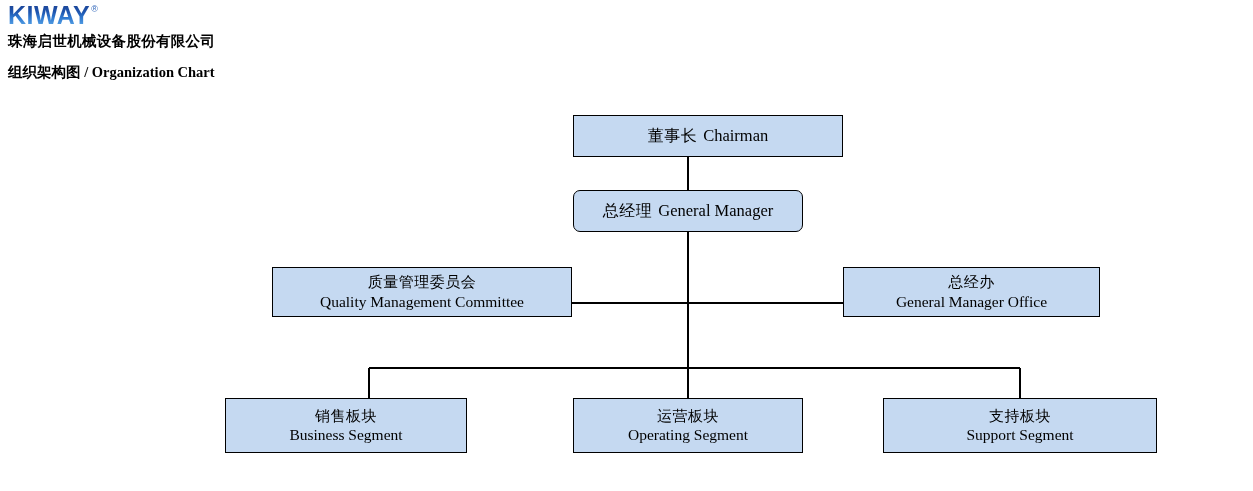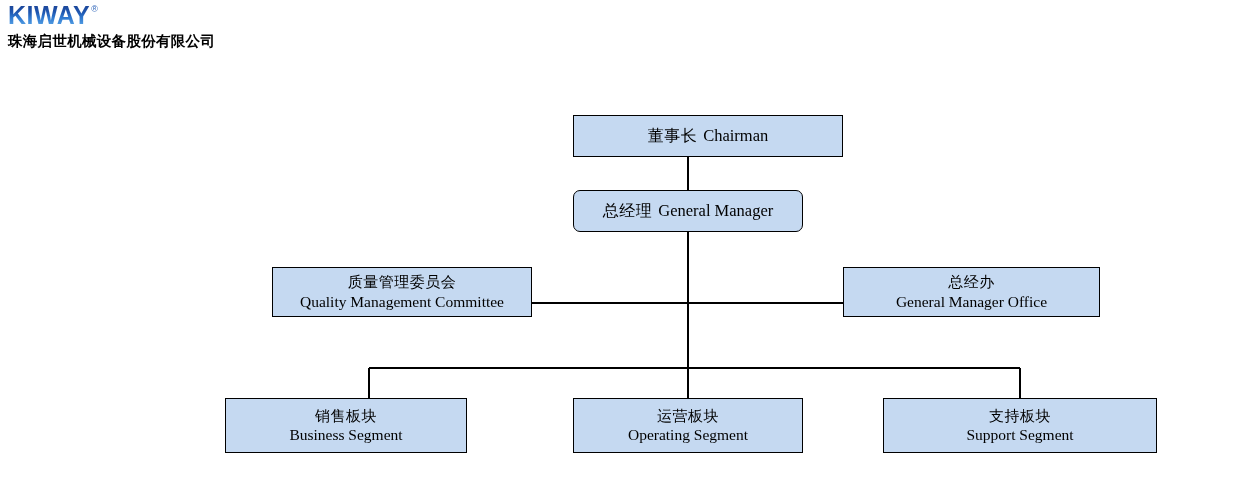--- a/index.html
+++ b/index.html
@@ -142,20 +142,23 @@
 
   <div id="header">
 
     <div id="logo-wrap">
       <span id="logo-text">KIWAY</span>
       <span id="logo-reg">®</span>
     </div>
 
     <div id="company-name">珠海启世机械设备股份有限公司</div>
 
+    <div id="chart-title">
+      <span class="zh">组织架构图</span><span class="en"> / </span><span class="en">Organization Chart</span>
+    </div>
   </div>
 
   <div id="chart">
 
     <svg id="connectors" viewBox="0 0 1253 491" width="1253" height="491">
       <g stroke="#000000" stroke-width="1.6" fill="none" shape-rendering="crispEdges">
 
         <line x1="688" y1="157" x2="688" y2="190"></line>
 
         <line x1="688" y1="232" x2="688" y2="368"></line>
@@ -175,21 +178,21 @@
     <div class="node single-line" style="left:573px; top:115px; width:270px; height:42px;">
       <span class="zh">董事长</span>
       <span class="en">Chairman</span>
     </div>
 
     <div class="node single-line" style="left:573px; top:190px; width:230px; height:42px;border-radius:7px;">
       <span class="zh">总经理</span>
       <span class="en">General Manager</span>
     </div>
 
-    <div class="node two-line" style="left:272px; top:267px; width:260px; height:50px;align-items:center;">
+    <div class="node two-line" style="left:272px; top:267px; width:300px; height:50px;align-items:center;">
       <span class="zh">质量管理委员会</span>
       <span class="en">Quality Management Committee</span>
     </div>
 
     <div class="node two-line" style="left:843px; top:267px; width:257px; height:50px;">
       <span class="zh">总经办</span>
       <span class="en">General Manager Office</span>
     </div>
 
     <div class="node two-line" style="left:225px; top:398px; width:242px; height:55px;">

